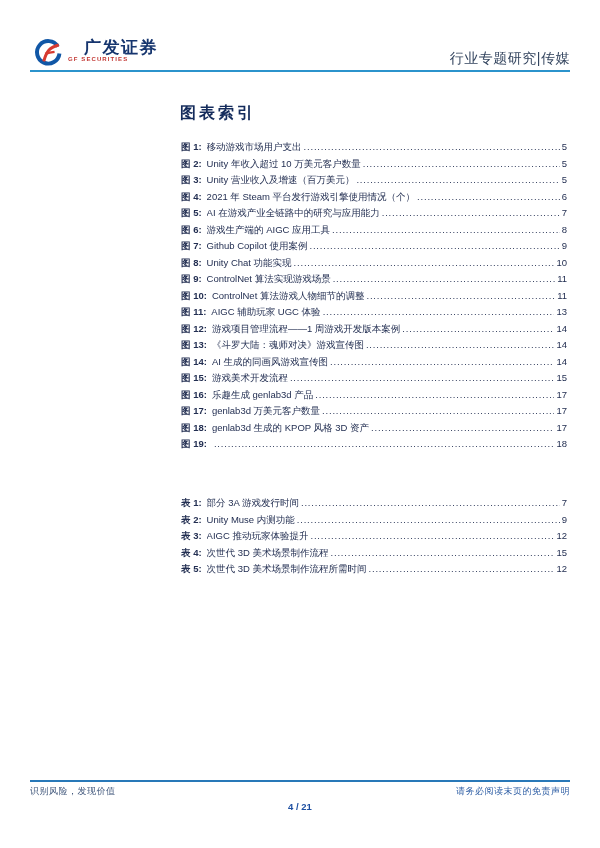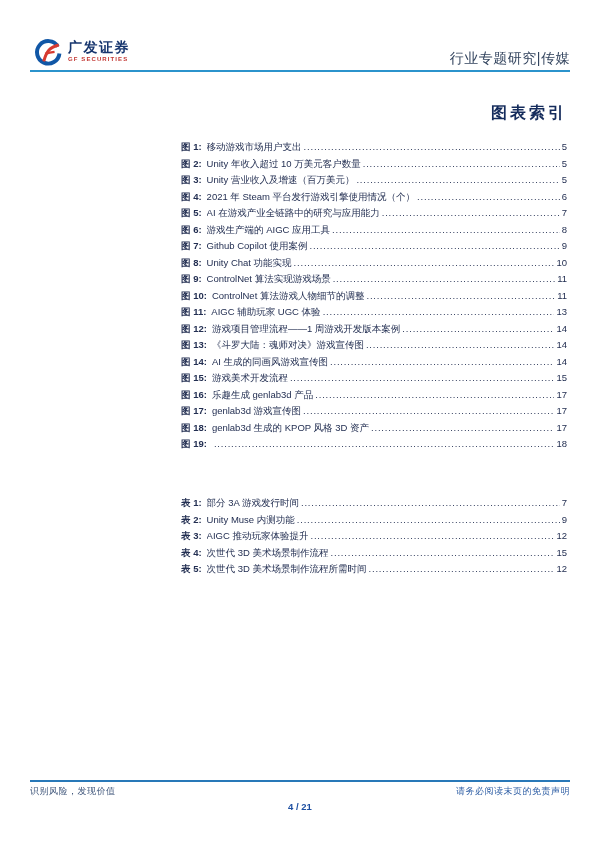--- a/index.html
+++ b/index.html
@@ -7,28 +7,28 @@
     position:relative;
     width:600px;height:848px;
     background:#ffffff;
     font-family:"Liberation Sans","DejaVu Sans",sans-serif;
     overflow:hidden;
   }
   
   .logo{position:absolute;left:33px;top:38px;display:flex;align-items:flex-start;}
   .logo-icon{width:30px;height:30px;}
   .logo-textblock{margin-left:5px;padding-top:2px;}
-  .brand-cn{font-size:14px;font-weight:bold;color:#16356e;letter-spacing:1.5px;line-height:15px;font-family:"Liberation Serif","DejaVu Serif",serif;}
+  .brand-cn{font-size:17px;font-weight:bold;color:#16356e;letter-spacing:1.5px;line-height:15px;font-family:"Liberation Serif","DejaVu Serif",serif;margin-left:16px;}
   .brand-en{font-size:6px;font-weight:bold;color:#c23531;letter-spacing:1.1px;line-height:8px;}
   .header-right{position:absolute;right:30px;top:50px;font-size:14px;color:#33445e;font-weight:500;letter-spacing:0.5px;}
   .header-rule{position:absolute;left:30px;right:30px;top:70px;height:2px;background:#2b93cc;}
   
   .doc-title{
     position:absolute;top:103px;left:180px;width:387px;
-    text-align:right;font-size:16px;font-weight:bold;color:#152c5c;
+    text-align:left;font-size:16px;font-weight:bold;color:#152c5c;
     letter-spacing:3px;font-family:"Liberation Serif","DejaVu Serif",serif;
   }
   
   .toc{position:absolute;left:181px;width:386px;color:#232f52;}
   .toc-figures{top:139px;}
   .toc-tables{top:495px;}
   .toc-row{display:flex;align-items:baseline;height:16.5px;line-height:16.5px;font-size:9.5px;white-space:nowrap;}
   .toc-label{font-weight:600;margin-right:5px;flex:0 0 auto;}
   .toc-text{flex:0 1 auto;overflow:hidden;}
   .leader{flex:1 1 8px;overflow:hidden;white-space:nowrap;margin:0 2px;letter-spacing:0.8px;color:#232f52;min-width:8px;}
@@ -154,21 +154,21 @@
         <span class="toc-page">15</span>
       </div>
       <div class="toc-row">
         <span class="toc-label">图 16:</span>
         <span class="toc-text">乐趣生成 genlab3d 产品</span>
         <span class="leader">............................................................................................................................................................................................................................</span>
         <span class="toc-page">17</span>
       </div>
       <div class="toc-row">
         <span class="toc-label">图 17:</span>
-        <span class="toc-text">genlab3d 游戏宣传图</span>
+        <span class="toc-text">genlab3d 万美元客户数量</span>
         <span class="leader">............................................................................................................................................................................................................................</span>
         <span class="toc-page">17</span>
       </div>
       <div class="toc-row">
         <span class="toc-label">图 18:</span>
         <span class="toc-text">genlab3d 生成的 KPOP 风格 3D 资产</span>
         <span class="leader">............................................................................................................................................................................................................................</span>
         <span class="toc-page">17</span>
       </div>
       <div class="toc-row">

